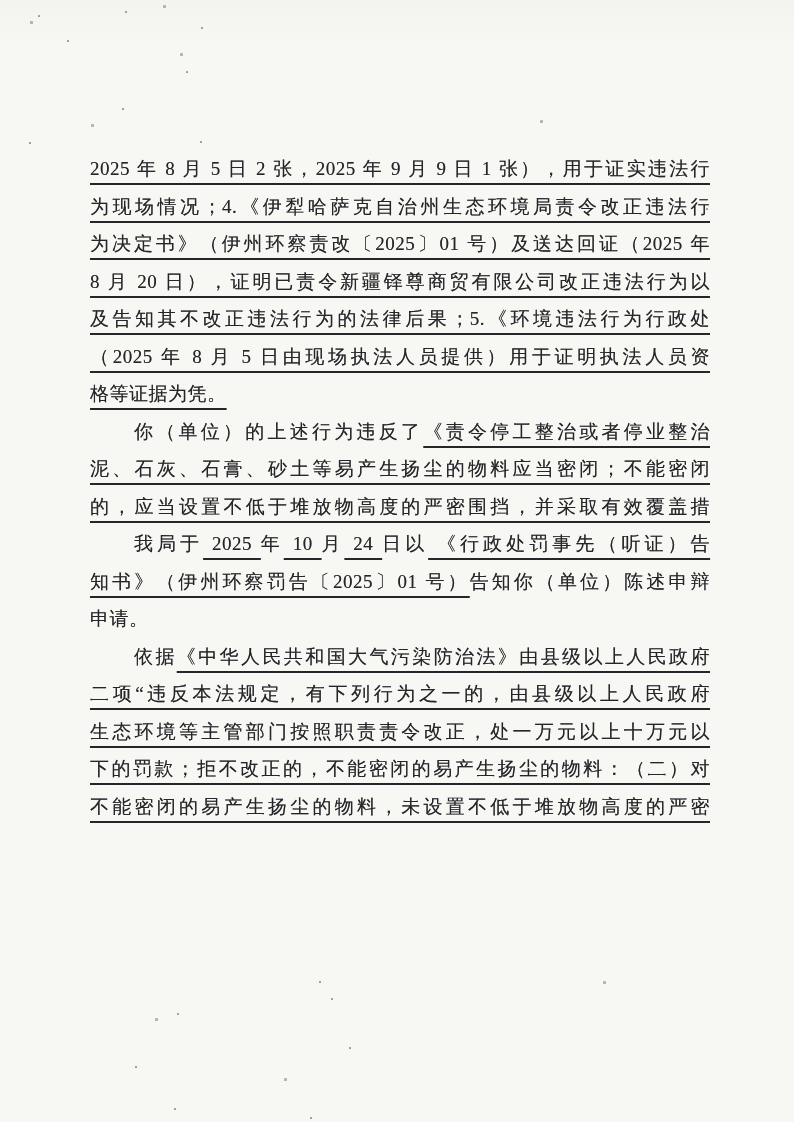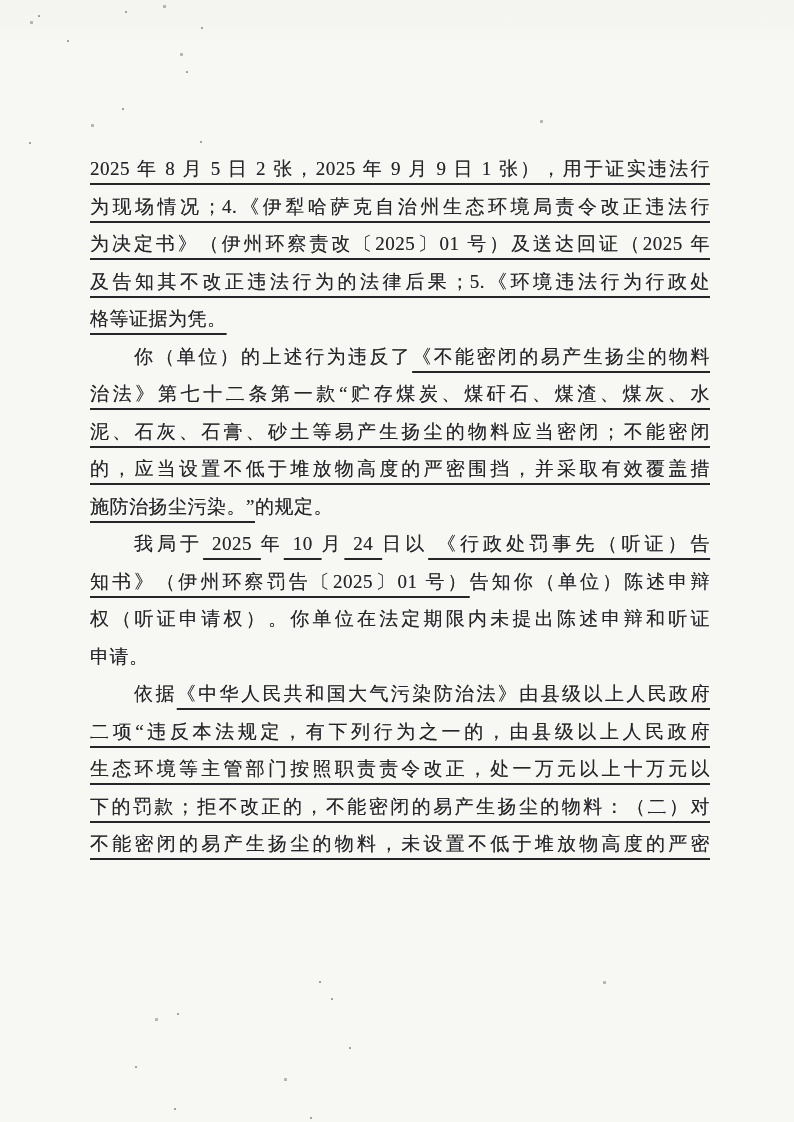--- a/index.html
+++ b/index.html
@@ -61,30 +61,29 @@
   .dot.big { width: 3px; height: 3px; background: rgba(45,45,50,0.32); }
 </style>
 </head>
 <body>
 
 <div class="page">
   <div class="doc-body">
       <div class="line just"><span class="u">2025&nbsp;年&nbsp;8&nbsp;月&nbsp;5&nbsp;日&nbsp;2&nbsp;张，2025&nbsp;年&nbsp;9&nbsp;月&nbsp;9&nbsp;日&nbsp;1&nbsp;张），用于证实违法行</span></div>
       <div class="line just"><span class="u">为现场情况；4.《伊犁哈萨克自治州生态环境局责令改正违法行</span></div>
       <div class="line just"><span class="u">为决定书》（伊州环察责改〔2025〕01&nbsp;号）及送达回证（2025&nbsp;年</span></div>
+      <div class="line just"><span class="u">8&nbsp;月&nbsp;20&nbsp;日），证明已责令新疆铎尊商贸有限公司改正违法行为以</span></div>
       <div class="line just"><span class="u">及告知其不改正违法行为的法律后果；5.《环境违法行为行政处</span></div>
+      <div class="line just"><span class="u">（2025&nbsp;年&nbsp;8&nbsp;月&nbsp;5&nbsp;日由现场执法人员提供）用于证明执法人员资</span></div>
       <div class="line"><span class="u">格等证据为凭。</span></div>
-      <div class="line indent just"><span class="plain">你（单位）的上述行为违反了</span><span class="u">《不能密闭的易产生扬尘的物料</span></div>
-      <div class="line just"><span class="u">治法》第七十二条第一款“贮存煤炭、煤矸石、煤渣、煤灰、水</span></div>
+      <div class="line indent just"><span class="plain">你（单位）的上述行为违反了</span><span class="u">《责令停工整治或者停业整治</span></div>
       <div class="line just"><span class="u">泥、石灰、石膏、砂土等易产生扬尘的物料应当密闭；不能密闭</span></div>
       <div class="line just"><span class="u">的，应当设置不低于堆放物高度的严密围挡，并采取有效覆盖措</span></div>
-      <div class="line"><span class="u">施防治扬尘污染。”</span><span class="plain">的规定。</span></div>
       <div class="line indent just"><span class="plain">我局于</span><span class="u">&nbsp;2025&nbsp;</span><span class="plain">年</span><span class="u">&nbsp;10&nbsp;</span><span class="plain">月</span><span class="u">&nbsp;24&nbsp;</span><span class="plain">日以</span><span class="u">&nbsp;《行政处罚事先（听证）告</span></div>
       <div class="line just"><span class="u">知书》（伊州环察罚告〔2025〕01&nbsp;号）</span><span class="plain">告知你（单位）陈述申辩</span></div>
-      <div class="line just"><span class="plain">权（听证申请权）。你单位在法定期限内未提出陈述申辩和听证</span></div>
       <div class="line"><span class="plain">申请。</span></div>
       <div class="line indent just"><span class="plain">依据</span><span class="u">《中华人民共和国大气污染防治法》由县级以上人民政府</span></div>
       <div class="line just"><span class="u">二项“违反本法规定，有下列行为之一的，由县级以上人民政府</span></div>
       <div class="line just"><span class="u">生态环境等主管部门按照职责责令改正，处一万元以上十万元以</span></div>
       <div class="line just"><span class="u">下的罚款；拒不改正的，不能密闭的易产生扬尘的物料：（二）对</span></div>
       <div class="line just"><span class="u">不能密闭的易产生扬尘的物料，未设置不低于堆放物高度的严密</span></div>
     </div>
   <div class="noise-layer">
       <span class="dot big" style="left: 163px; top: 5px;"></span>
       <span class="dot" style="left: 125px; top: 11px;"></span>

